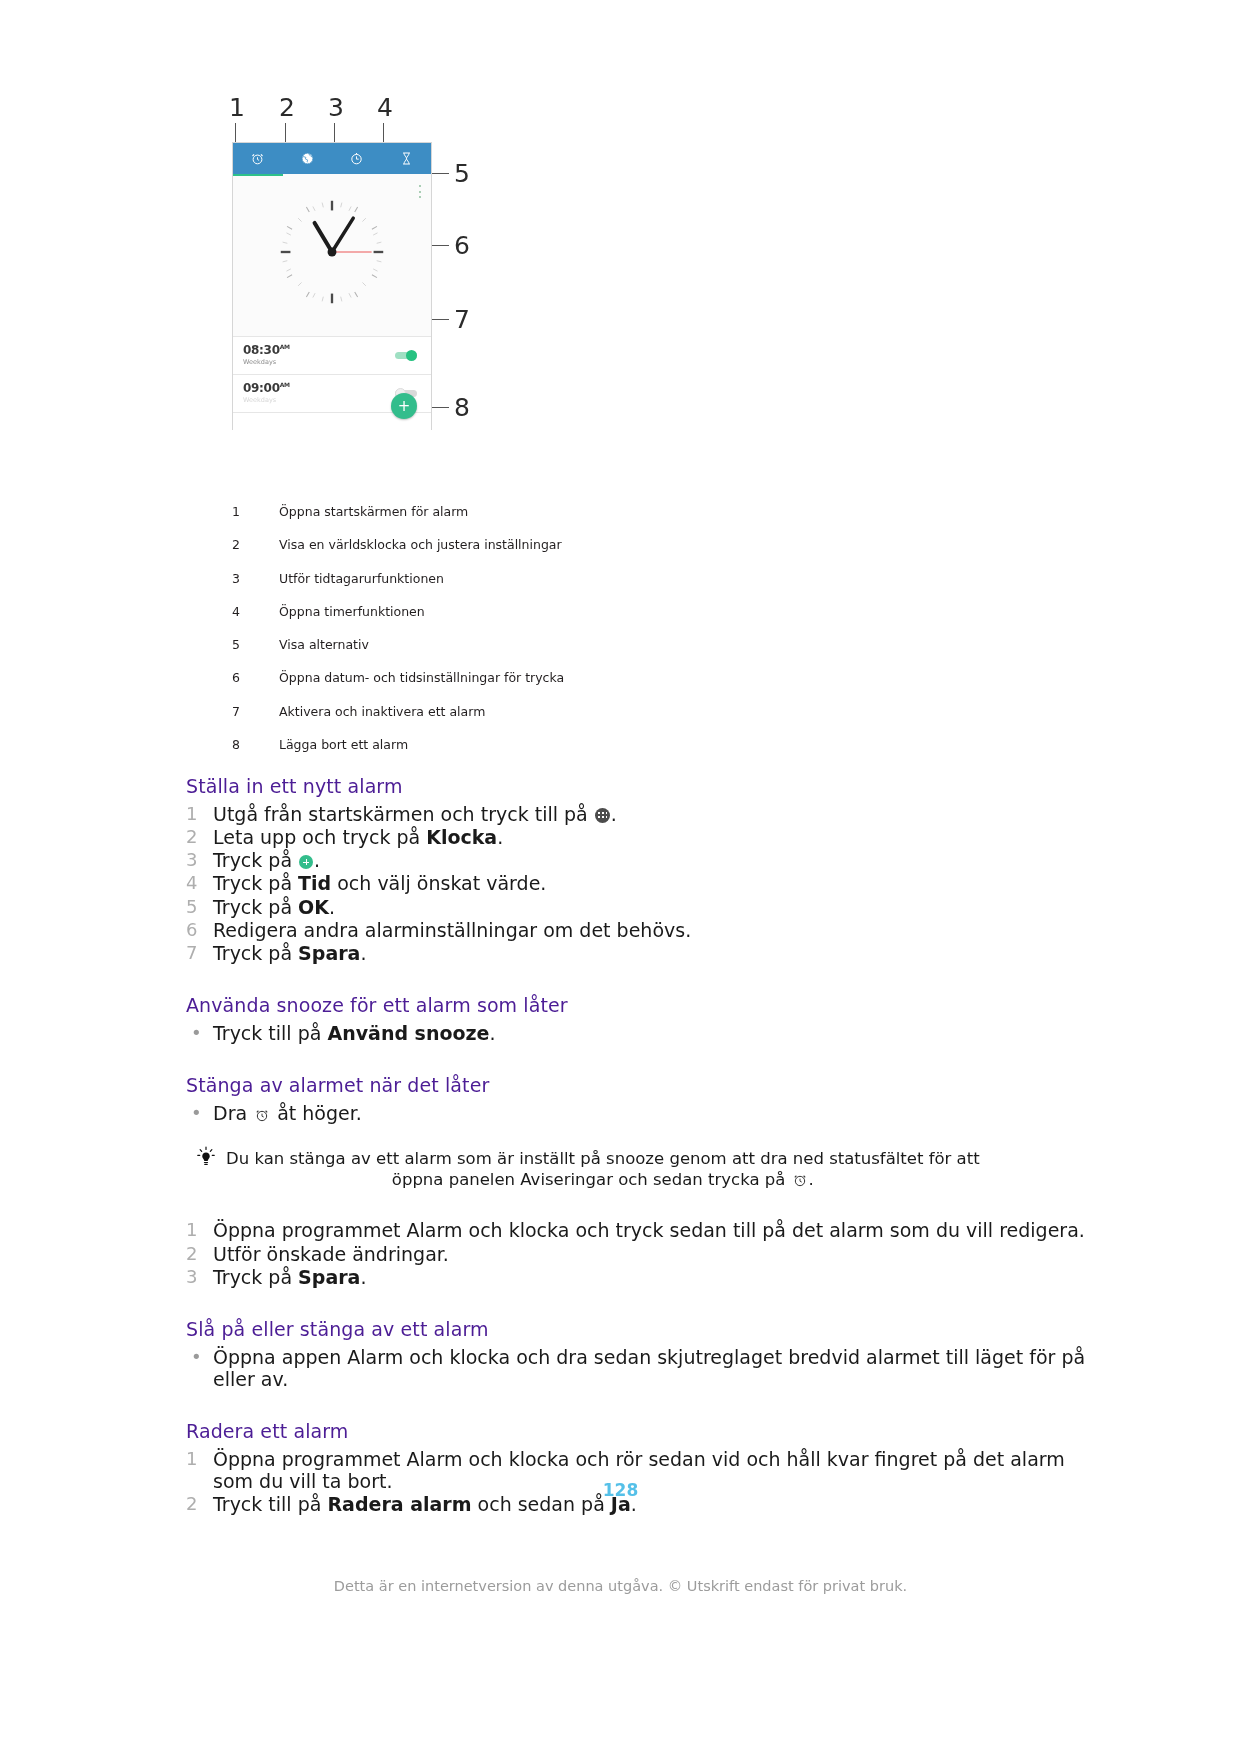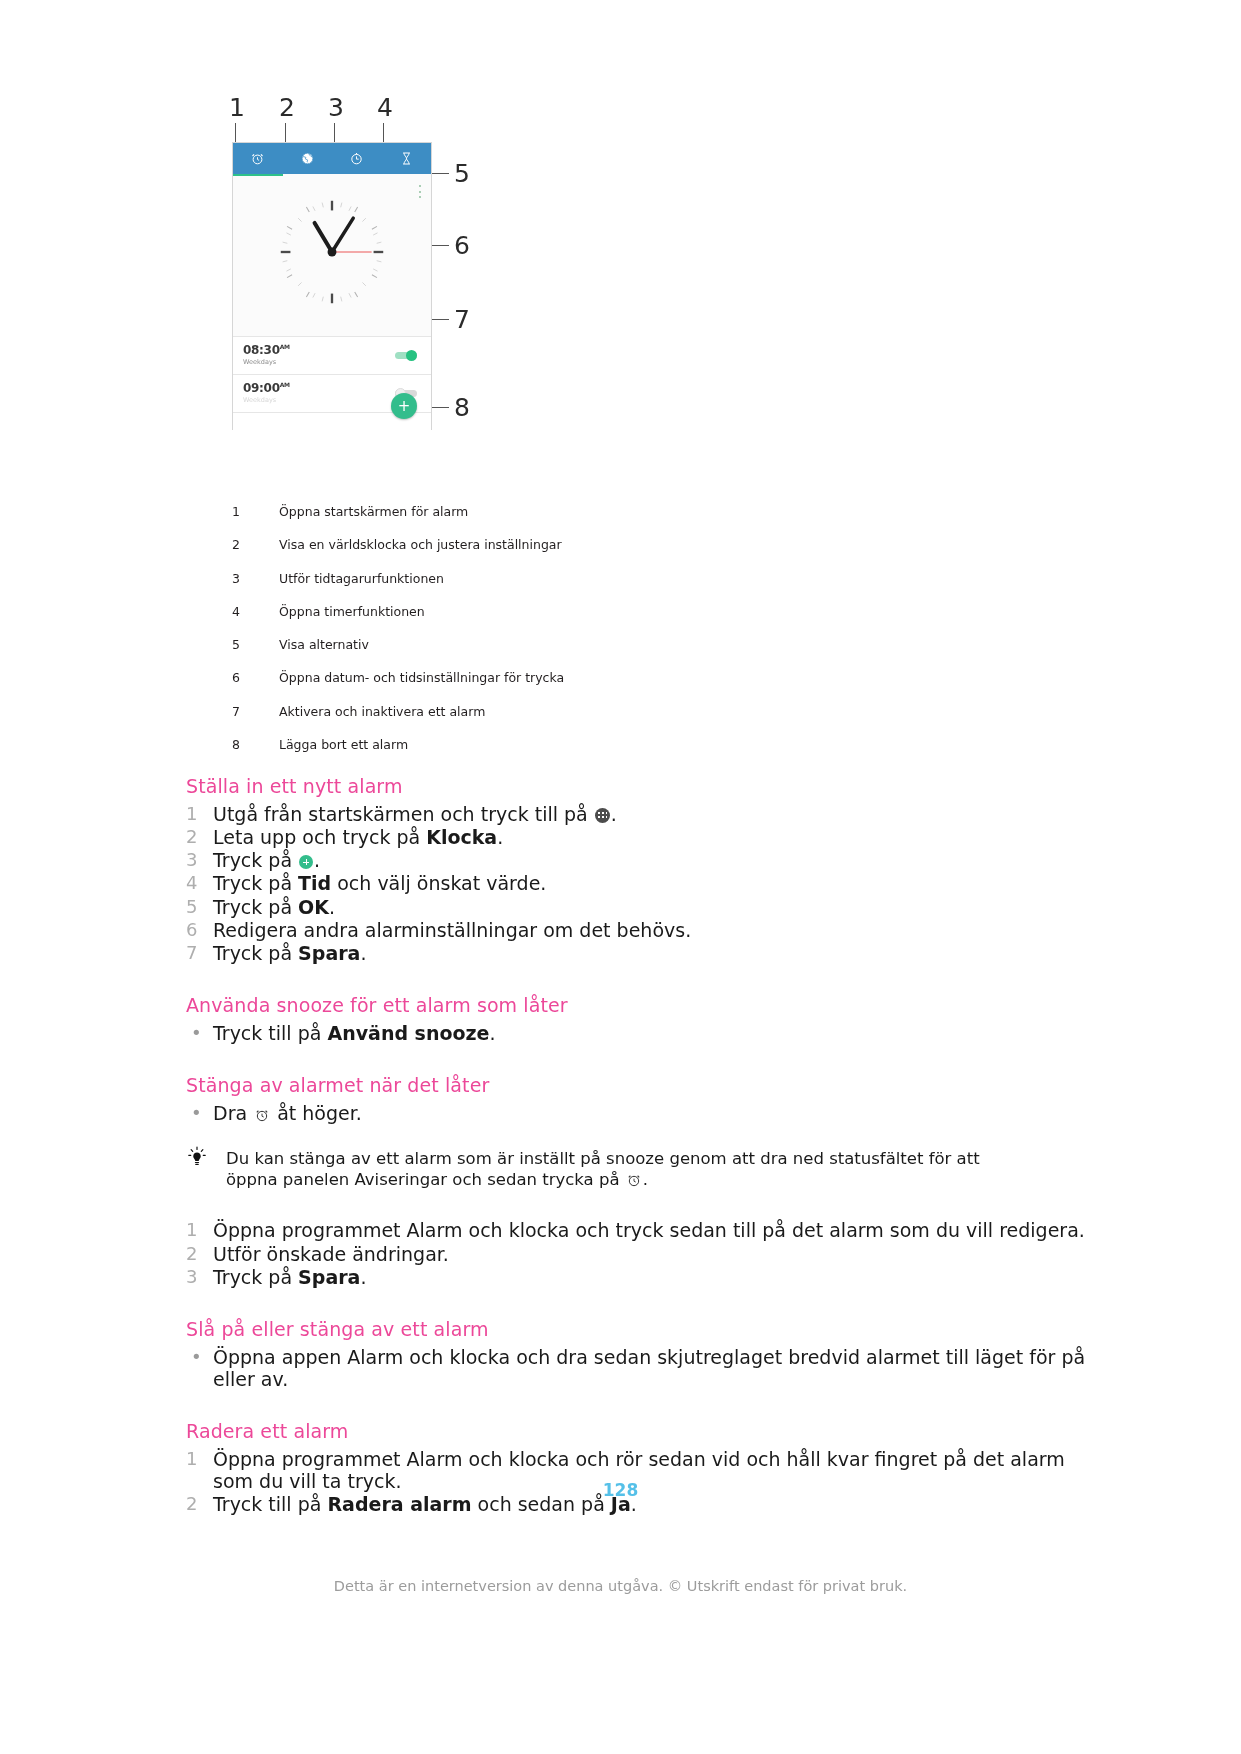--- a/index.html
+++ b/index.html
@@ -204,21 +204,21 @@
   }
 
   
   .content {
     position: absolute;
     left: 186px;
     top: 775px;
     width: 900px;
   }
   h2.sec {
-    color: #ec4899;
+    color: #4c1d95;
     font-size: 19px;
     font-weight: 400;
     margin: 0 0 4px 0;
     padding: 0;
     line-height: 1.25;
     letter-spacing: 0.1px;
   }
   .sec-gap { height: 29px; }
   ol.steps, ul.steps {
     margin: 0;
@@ -248,20 +248,21 @@
     padding-left: 5px;
     box-sizing: border-box;
     line-height: 1.2;
   }
   .steps li .txt { flex: 1 1 auto; }
   b { font-weight: 700; }
 
   .tipbox {
     display: flex;
     margin-top: 20px;
+    text-align: center;
   }
   .tip-icon {
     flex: 0 0 40px;
     width: 40px;
     padding-top: 2px;
   }
   .tip-text {
     font-size: 16.5px;
     line-height: 1.28;
     color: #1a1a1a;
@@ -606,21 +607,21 @@
         <span class="txt">Öppna appen Alarm och klocka och dra sedan skjutreglaget bredvid alarmet till läget för på eller av.</span>
       </li>
   </ul>
 
   <div class="sec-gap"></div>
 
   <h2 class="sec">Radera ett alarm</h2>
   <ol class="steps">
     <li>
         <span class="marker">1</span>
-        <span class="txt">Öppna programmet Alarm och klocka och rör sedan vid och håll kvar fingret på det alarm som du vill ta tryck.</span>
+        <span class="txt">Öppna programmet Alarm och klocka och rör sedan vid och håll kvar fingret på det alarm som du vill ta bort.</span>
       </li>
     <li>
         <span class="marker">2</span>
         <span class="txt"><span>Tryck till på </span><b>Radera alarm</b><span> och sedan på </span><b>Ja</b><span>.</span></span>
       </li>
   </ol>
 
 </div>
 
 <div class="page-number">128</div>

